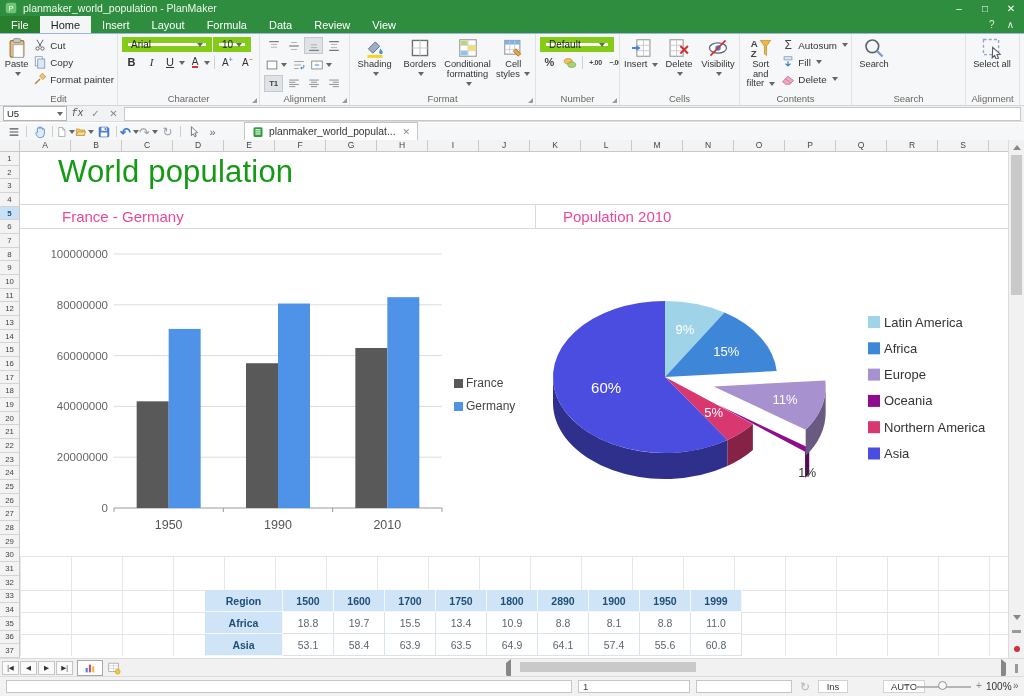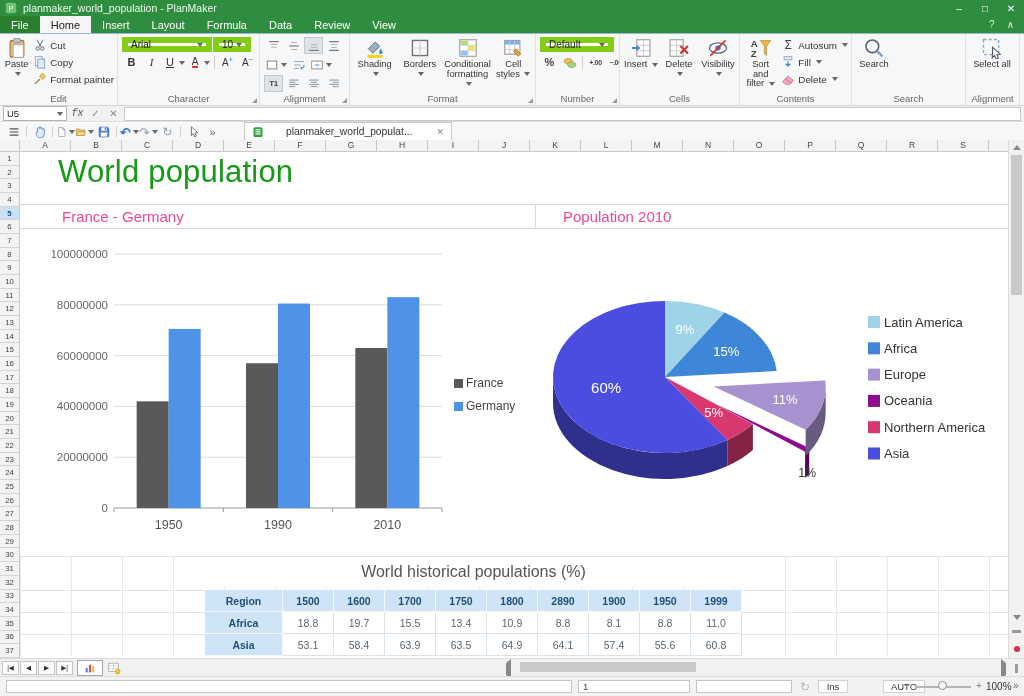--- a/index.html
+++ b/index.html
@@ -39,21 +39,21 @@
   .rsep{width:1px;height:13px;background:#d0d0d0;margin:0 2px;}
   
   .formulabar{position:absolute;top:106px;left:0;right:0;height:16px;background:#f1f2f3;border-bottom:1px solid #dcdcdc;display:flex;align-items:center;padding:0 3px;gap:3px;box-sizing:border-box;}
   .namebox{width:56px;height:13px;background:#fff;border:1px solid #b5b5b5;display:flex;align-items:center;justify-content:space-between;padding:0 3px;font-size:9.5px;color:#222;}
   .fbtn{width:15px;display:flex;align-items:center;justify-content:center;}
   .fbar-input{flex:1;height:12px;background:#fff;border:1px solid #c8c8c8;font-size:9.5px;padding:0 3px;color:#222;}
   
   .quickbar{position:absolute;top:123px;left:0;right:0;height:17px;background:#f6f7f8;display:flex;align-items:flex-end;padding-left:4px;}
   .qbtn{width:19px;height:16px;display:flex;align-items:center;justify-content:center;}
   .qsep{width:1px;height:11px;background:#cfcfcf;margin:0 3px 2px 3px;}
-  .doctab{margin-left:22px;height:17px;background:#fff;border:1px solid #c6c6c6;border-bottom:none;display:flex;align-items:center;gap:22px;padding:0 7px;font-size:10.3px;color:#333;}
+  .doctab{margin-left:22px;height:17px;background:#fff;border:1px solid #c6c6c6;border-bottom:none;display:flex;align-items:center;gap:5px;padding:0 7px;font-size:10.3px;color:#333;}
   .doctab .icon{width:12px;height:12px;}
   .tabclose{color:#888;font-size:9px;margin-left:2px;}
   
   .corner{position:absolute;top:140px;left:0;width:20px;height:12px;background:#f3f3f3;border-right:1px solid #c9c9c9;border-bottom:1px solid #c9c9c9;box-sizing:border-box;}
   .colheads{position:absolute;top:140px;left:20px;width:988px;height:12px;background:#f3f3f3;border-bottom:1px solid #c9c9c9;display:flex;box-sizing:border-box;}
   .colhead{width:51px;box-sizing:border-box;border-right:1px solid #c9c9c9;font-size:8.5px;color:#444;text-align:center;line-height:11px;}
   .colhead.partial{flex:1;border-right:none;}
   .rowheads{position:absolute;top:152px;left:0;width:20px;bottom:38px;background:#f3f3f3;border-right:1px solid #c9c9c9;display:flex;flex-direction:column;box-sizing:border-box;}
   .rowhead{flex:1;box-sizing:border-box;border-bottom:1px solid #d4d4d4;font-size:7.8px;color:#444;display:flex;align-items:center;justify-content:center;}
   .rowhead.sel{background:#c9e0f6;color:#17568f;font-weight:bold;}
@@ -764,21 +764,20 @@
         <rect x="368" y="132.6" width="12" height="12" fill="#a891cf"></rect>
         <text x="384" y="143.1" font-size="13" fill="#333">Europe</text>
         <rect x="368" y="158.9" width="12" height="12" fill="#8e0d8e"></rect>
         <text x="384" y="169.4" font-size="13" fill="#333">Oceania</text>
         <rect x="368" y="185.2" width="12" height="12" fill="#d8376f"></rect>
         <text x="384" y="195.7" font-size="13" fill="#333">Northern America</text>
         <rect x="368" y="211.5" width="12" height="12" fill="#4a4de0"></rect>
         <text x="384" y="222" font-size="13" fill="#333">Asia</text>
       </svg>
 
-    <div class="table-title">World historical populations (%)</div>
     <div class="wtable" id="wtable">
         <div class="cell hdr">Region</div>
         <div class="cell hdr">1500</div>
         <div class="cell hdr">1600</div>
         <div class="cell hdr">1700</div>
         <div class="cell hdr">1750</div>
         <div class="cell hdr">1800</div>
         <div class="cell hdr">2890</div>
         <div class="cell hdr">1900</div>
         <div class="cell hdr">1950</div>

